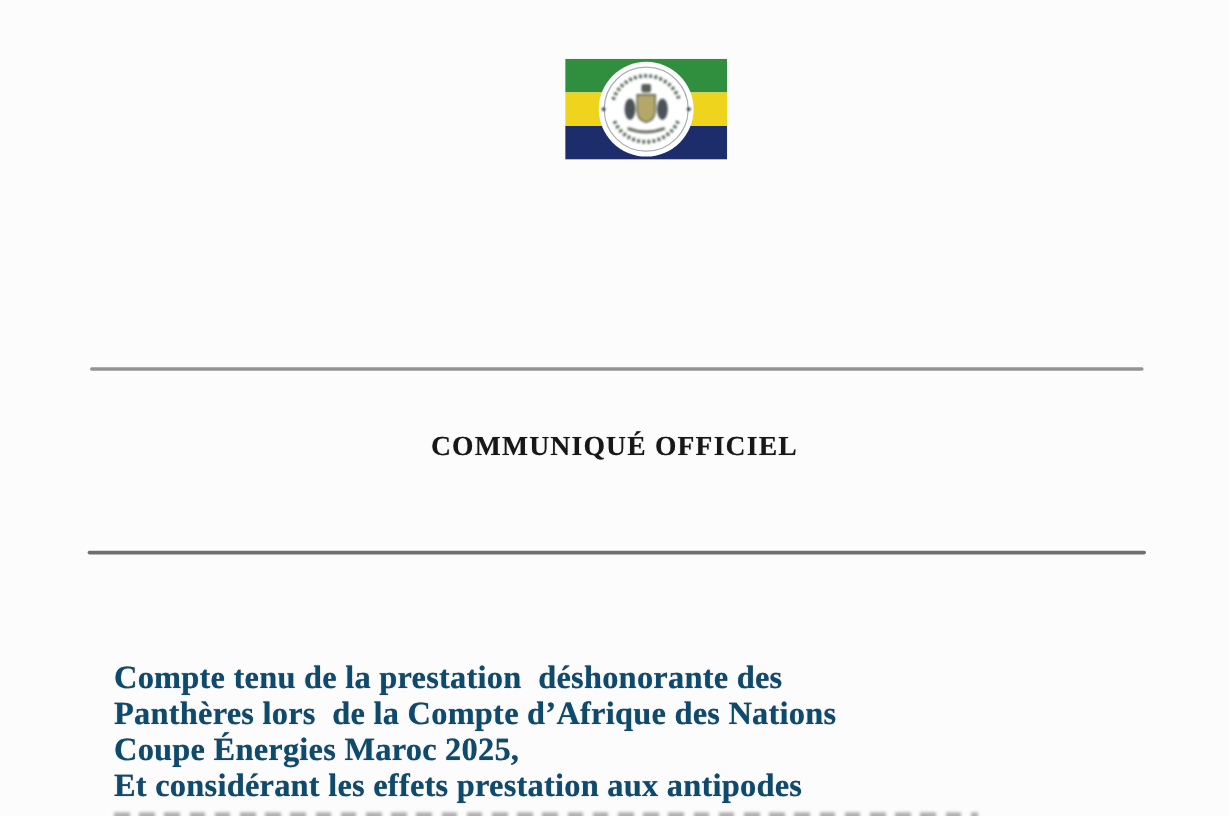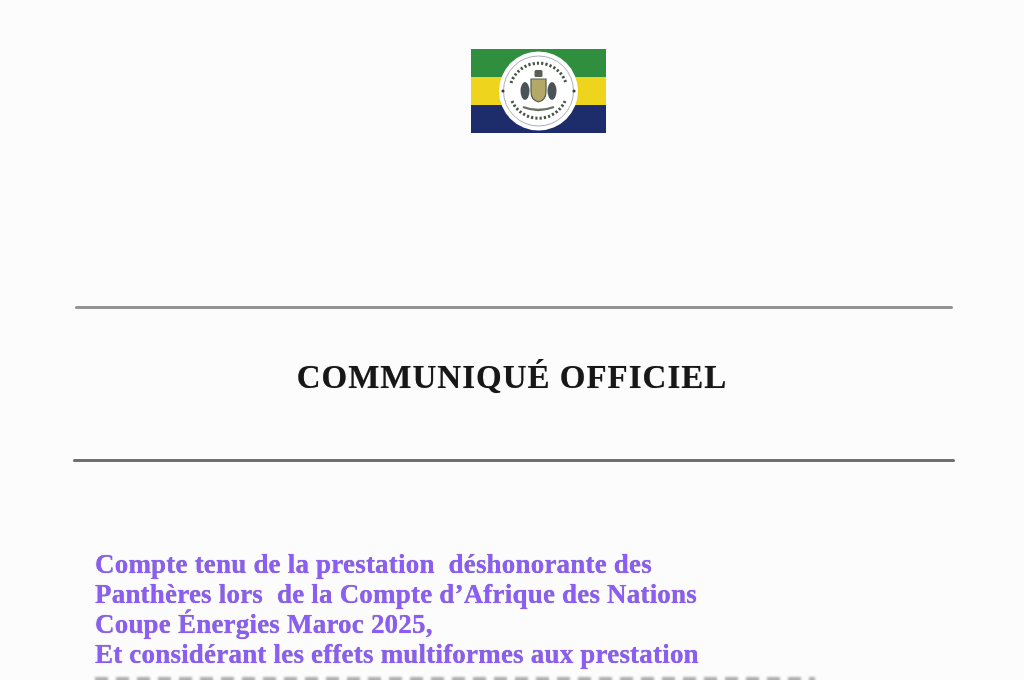--- a/index.html
+++ b/index.html
@@ -41,36 +41,36 @@
   .rule-top  { left: 75px; top: 306px; width: 878px; background: #949494; }
   .rule-bottom { left: 73px; top: 459px; width: 882px; background: #6f6f6f; }
   .doc-title {
     position: absolute;
     left: 0;
     top: 359px;
     width: 1024px;
     text-align: center;
     font-family: "Liberation Serif", serif;
     font-weight: bold;
-    font-size: 33px;
+    font-size: 23px;
     letter-spacing: 1px;
     color: #171717;
     text-shadow: 0 0 0.7px rgba(0,0,0,0.5);
   }
   .body-text {
     position: absolute;
     left: 95px;
     top: 549px;
     width: 860px;
     font-family: "Liberation Serif", serif;
     font-weight: bold;
     font-size: 27px;
     line-height: 30px;
     letter-spacing: 0.2px;
-    color: #8b5cf6;
+    color: #0c4a6e;
     text-shadow: 0 0 0.8px rgba(0,0,0,0.55);
   }
   .body-line { white-space: pre-wrap; }
   .clipped-remnant {
     position: absolute;
     left: 95px;
     top: 677px;
     width: 720px;
     height: 5px;
     background: repeating-linear-gradient(90deg,
@@ -113,18 +113,18 @@
   <div class="rule rule-top"></div>
 
   <div class="doc-title">COMMUNIQUÉ OFFICIEL</div>
 
   <div class="rule rule-bottom"></div>
 
   <div class="body-text">
     <div class="body-line">Compte tenu de la prestation  déshonorante des</div>
     <div class="body-line">Panthères lors  de la Compte d’Afrique des Nations</div>
     <div class="body-line">Coupe Énergies Maroc 2025,</div>
-    <div class="body-line">Et considérant les effets multiformes aux prestation</div>
+    <div class="body-line">Et considérant les effets prestation aux antipodes</div>
   </div>
 
   <div class="clipped-remnant"></div>
 
 </div>
 
 </body></html>

